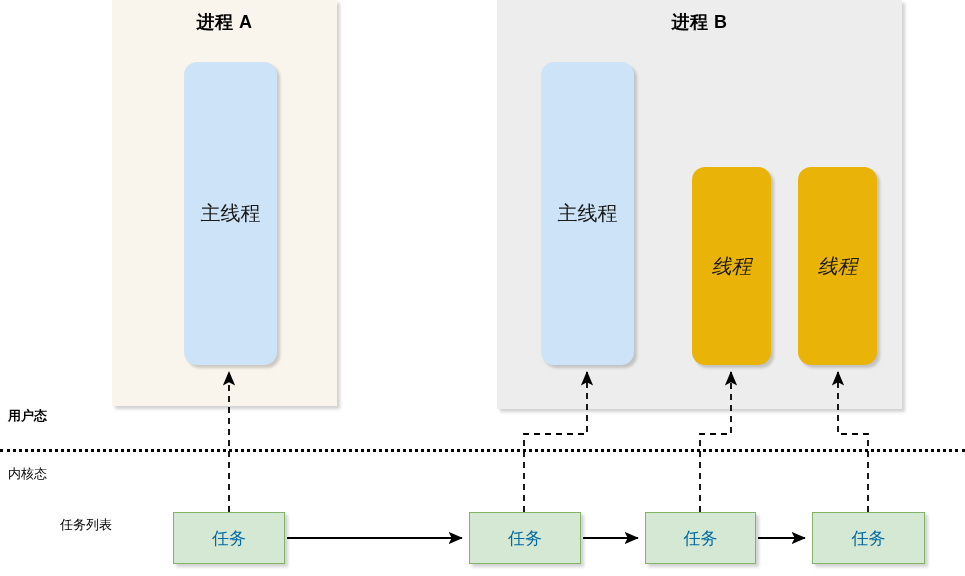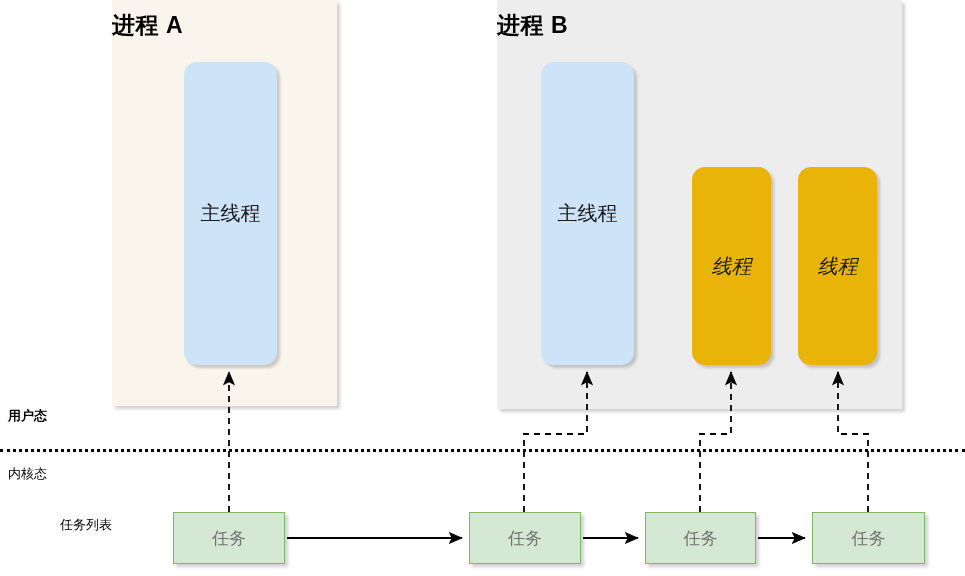--- a/index.html
+++ b/index.html
@@ -26,23 +26,23 @@
     left: 112px; top: 0px; width: 225px; height: 406px;
     background: #f9f5ec;
   }
   #proc-b-box {
     left: 497px; top: 0px; width: 405px; height: 409px;
     background: #ededed;
   }
   .proc-title {
     position: absolute;
     width: 100%;
-    text-align: left;
+    text-align: center;
     top: 10px;
-    font-size: 23px;
+    font-size: 18px;
     font-weight: bold;
     color: #000000;
     letter-spacing: 0.5px;
   }
   .thread-box {
     position: absolute;
     box-sizing: border-box;
     border-radius: 13px;
     box-shadow: 3px 3px 3px rgba(0,0,0,0.18);
     display: flex;
@@ -67,21 +67,21 @@
     box-sizing: border-box;
     background: #d5e8d4;
     border: 1px solid #82b366;
     box-shadow: 3px 3px 3px rgba(0,0,0,0.18);
     display: flex;
     align-items: center;
     justify-content: center;
   }
   .task-label {
     font-size: 17px;
-    color: #737373;
+    color: #0369a1;
     white-space: nowrap;
   }
   #task-1 { left: 173px; top: 512px; width: 112px; height: 52px; }
   #task-2 { left: 469px; top: 512px; width: 112px; height: 52px; }
   #task-3 { left: 645px; top: 512px; width: 111px; height: 52px; }
   #task-4 { left: 812px; top: 512px; width: 113px; height: 52px; }
 
   .side-label {
     position: absolute;
     font-size: 13px;

